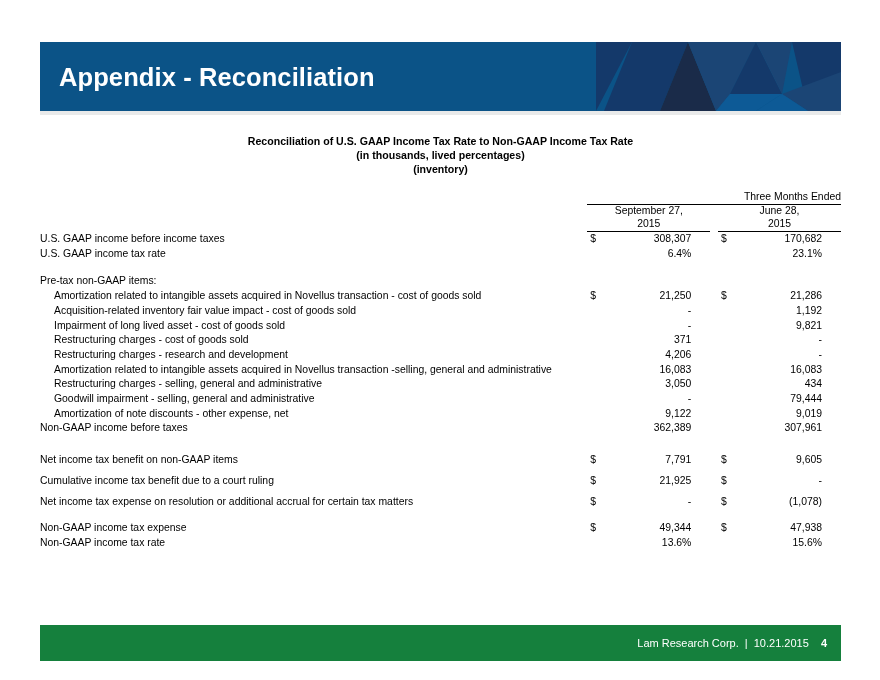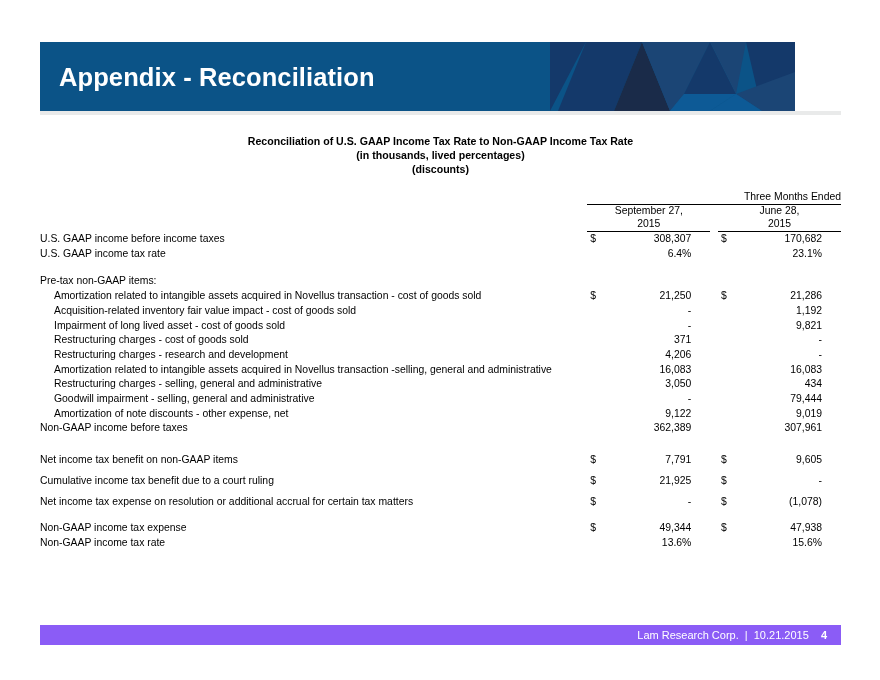--- a/index.html
+++ b/index.html
@@ -14,25 +14,24 @@
     font-family: "Liberation Sans", sans-serif;
     color: #000000;
     overflow: hidden;
   }
 
   
   #header-banner {
     position: absolute;
     left: 40px;
     top: 42px;
-    width: 731px;
+    width: 801px;
     height: 69px;
     background: #0b5387;
     overflow: hidden;
-    padding-left: 24px;
   }
   #header-banner .deco {
     position: absolute;
     right: 0;
     top: 0;
     width: 245px;
     height: 69px;
     overflow: hidden;
   }
   #header-title {
@@ -121,22 +120,22 @@
     border-bottom: 1px solid #000;
     padding-bottom: 1px !important;
   }
 
   
   #footer-bar {
     position: absolute;
     left: 40px;
     top: 625px;
     width: 801px;
-    height: 20px;
-    background: #8b5cf6;
+    height: 36px;
+    background: #15803d;
   }
   #footer-text {
     position: absolute;
     right: 14px;
     top: 50%;
     transform: translateY(-50%);
     color: #ffffff;
     font-size: 11px;
     white-space: nowrap;
   }
@@ -162,21 +161,21 @@
       <polygon points="160,69 186,52 212,69" fill="#0d5a96"></polygon>
     </svg>
   </div>
   <div id="header-title">Appendix - Reconciliation</div>
 </div>
 <div id="header-underline"></div>
 
 <div id="table-title-block">
   <div class="tline">Reconciliation of U.S. GAAP Income Tax Rate to Non-GAAP Income Tax Rate</div>
   <div class="tline">(in thousands, lived percentages)</div>
-  <div class="tline">(discounts)</div>
+  <div class="tline">(inventory)</div>
 </div>
 
 <table id="fin-table">
   <colgroup>
     <col class="col-label">
       <col class="col-cur">
       <col class="col-num">
       <col class="col-gap">
       <col class="col-cur">
       <col class="col-num">

